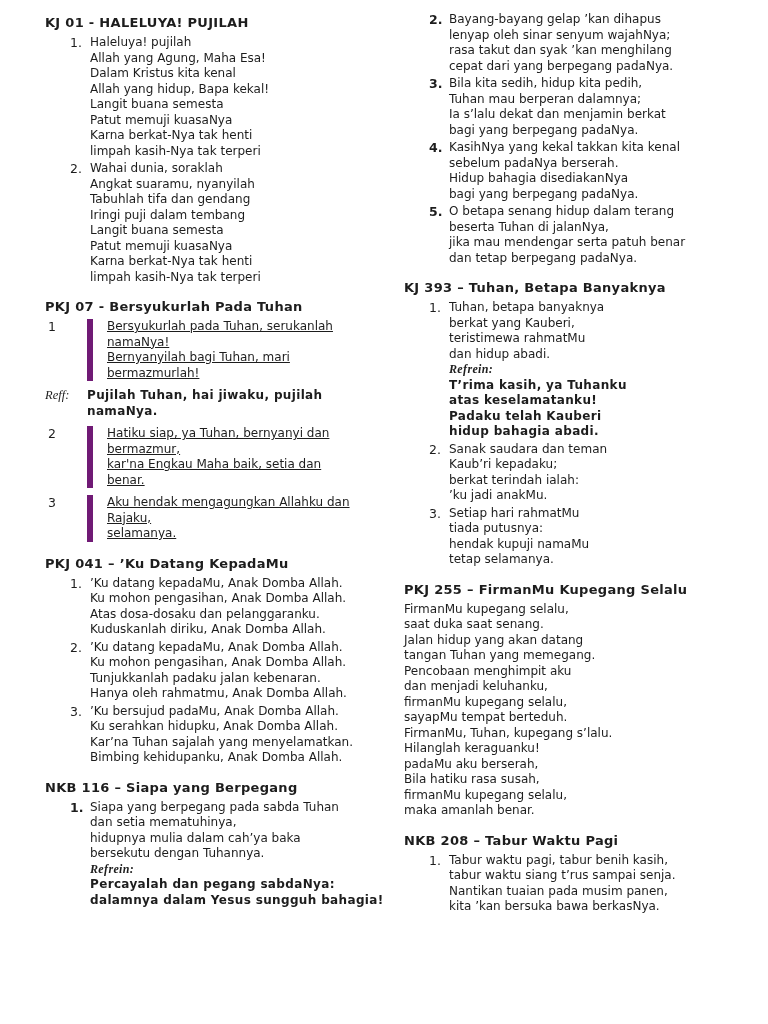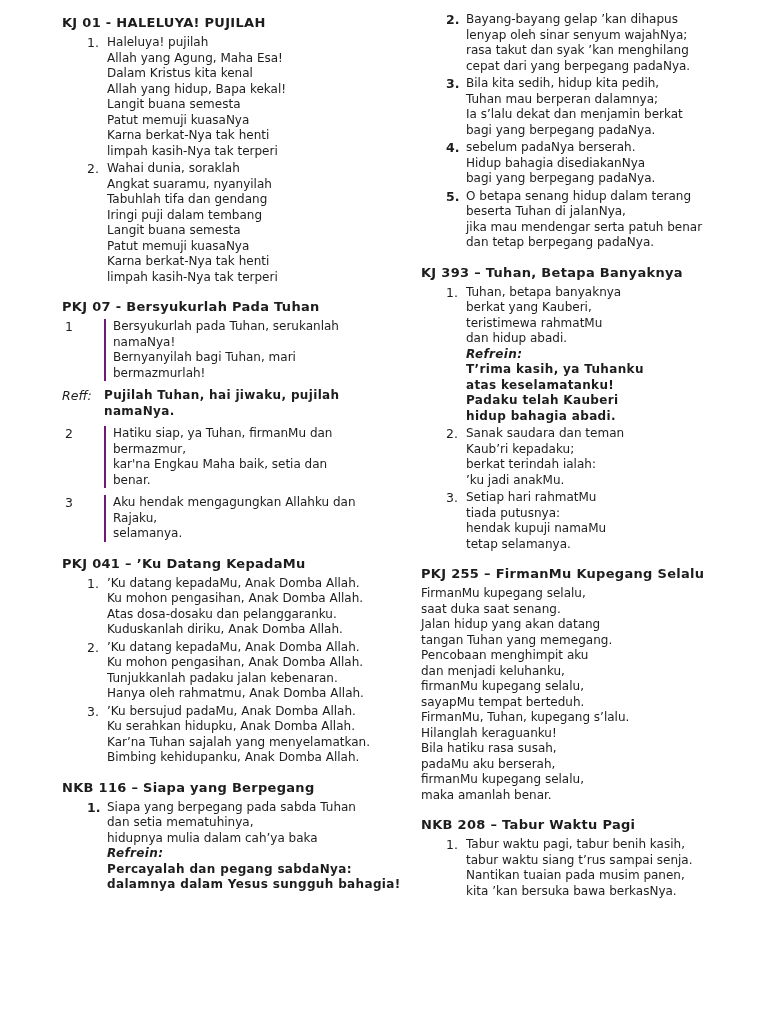--- a/index.html
+++ b/index.html
@@ -9,21 +9,21 @@
   }
   .page {
     position: relative;
     width: 768px;
     height: 1024px;
     background: #ffffff;
     color: #1d1d1d;
     font-family: "DejaVu Sans", "Liberation Sans", sans-serif;
     overflow: hidden;
   }
-  .col { position: absolute; margin-left: 17px; }
+  .col { position: absolute; }
   .col-left  { left: 45px;  top: 14px; width: 350px; }
   .col-right { left: 404px; top: 12px; width: 358px; }
 
   .section { margin: 0 0 13px 0; }
   .section-title {
     font-weight: bold;
     font-size: 13px;
     line-height: 17px;
     letter-spacing: 0.3px;
     margin: 0 0 4px 0;
@@ -44,27 +44,28 @@
   .sec-ruled .verse { margin-bottom: 7px; }
   .sec-ruled .verse-label { flex-basis: 42px; padding-left: 3px; }
   .verse-label.i { padding-left: 0; }
 
   .verse-lines {
     font-size: 12px;
     line-height: 15.5px;
     min-width: 0;
   }
   .verse-lines.ruled {
-    border-left: 2px solid #701a75;
-    padding-left: 7px;
+    border-left: 6px solid #701a75;
+    padding-left: 14px;
+    text-decoration: underline;
   }
   .line { white-space: nowrap; }
   .b { font-weight: bold; }
   .line.b { letter-spacing: 0.35px; }
-  .i { font-style: italic; }
+  .i { font-style: italic; font-family: Liberation Serif, serif; }
 </style>
 </head>
 <body>
 
 <div class="page">
   <div class="col col-left">
       <div class="section">
         <div class="section-title">KJ 01 - HALELUYA! PUJILAH</div>
         <div class="verse">
           <div class="verse-label">1.</div>
@@ -107,21 +108,21 @@
         <div class="verse">
           <div class="verse-label i">Reff:</div>
           <div class="verse-lines">
             <div class="line b">Pujilah Tuhan, hai jiwaku, pujilah</div>
             <div class="line b">namaNya.</div>
           </div>
         </div>
         <div class="verse">
           <div class="verse-label">2</div>
           <div class="verse-lines ruled">
-            <div class="line">Hatiku siap, ya Tuhan, firmanMu dan</div>
+            <div class="line">Hatiku siap, ya Tuhan, bernyanyi dan</div>
             <div class="line">bermazmur,</div>
             <div class="line">kar'na Engkau Maha baik, setia dan</div>
             <div class="line">benar.</div>
           </div>
         </div>
         <div class="verse">
           <div class="verse-label">3</div>
           <div class="verse-lines ruled">
             <div class="line">Aku hendak mengagungkan Allahku dan</div>
             <div class="line">Rajaku,</div>
@@ -160,20 +161,21 @@
         </div>
       </div>
       <div class="section">
         <div class="section-title">NKB 116 – Siapa yang Berpegang</div>
         <div class="verse">
           <div class="verse-label b">1.</div>
           <div class="verse-lines">
             <div class="line">Siapa yang berpegang pada sabda Tuhan</div>
             <div class="line">dan setia mematuhinya,</div>
             <div class="line">hidupnya mulia dalam cah’ya baka</div>
+            <div class="line">bersekutu dengan Tuhannya.</div>
             <div class="line b i">Refrein:</div>
             <div class="line b">Percayalah dan pegang sabdaNya:</div>
             <div class="line b">dalamnya dalam Yesus sungguh bahagia!</div>
           </div>
         </div>
       </div>
     </div>
   <div class="col col-right">
       <div class="section">
         <div class="verse">
@@ -190,20 +192,21 @@
           <div class="verse-lines">
             <div class="line">Bila kita sedih, hidup kita pedih,</div>
             <div class="line">Tuhan mau berperan dalamnya;</div>
             <div class="line">Ia s’lalu dekat dan menjamin berkat</div>
             <div class="line">bagi yang berpegang padaNya.</div>
           </div>
         </div>
         <div class="verse">
           <div class="verse-label b">4.</div>
           <div class="verse-lines">
+            <div class="line">KasihNya yang kekal takkan kita kenal</div>
             <div class="line">sebelum padaNya berserah.</div>
             <div class="line">Hidup bahagia disediakanNya</div>
             <div class="line">bagi yang berpegang padaNya.</div>
           </div>
         </div>
         <div class="verse">
           <div class="verse-label b">5.</div>
           <div class="verse-lines">
             <div class="line">O betapa senang hidup dalam terang</div>
             <div class="line">beserta Tuhan di jalanNya,</div>
@@ -254,22 +257,22 @@
             <div class="line">FirmanMu kupegang selalu,</div>
             <div class="line">saat duka saat senang.</div>
             <div class="line">Jalan hidup yang akan datang</div>
             <div class="line">tangan Tuhan yang memegang.</div>
             <div class="line">Pencobaan menghimpit aku</div>
             <div class="line">dan menjadi keluhanku,</div>
             <div class="line">firmanMu kupegang selalu,</div>
             <div class="line">sayapMu tempat berteduh.</div>
             <div class="line">FirmanMu, Tuhan, kupegang s’lalu.</div>
             <div class="line">Hilanglah keraguanku!</div>
+            <div class="line">padaMu aku berserah,</div>
             <div class="line">Bila hatiku rasa susah,</div>
-            <div class="line">padaMu aku berserah,</div>
             <div class="line">firmanMu kupegang selalu,</div>
             <div class="line">maka amanlah benar.</div>
           </div>
         </div>
       </div>
       <div class="section">
         <div class="section-title">NKB 208 – Tabur Waktu Pagi</div>
         <div class="verse">
           <div class="verse-label">1.</div>
           <div class="verse-lines">

